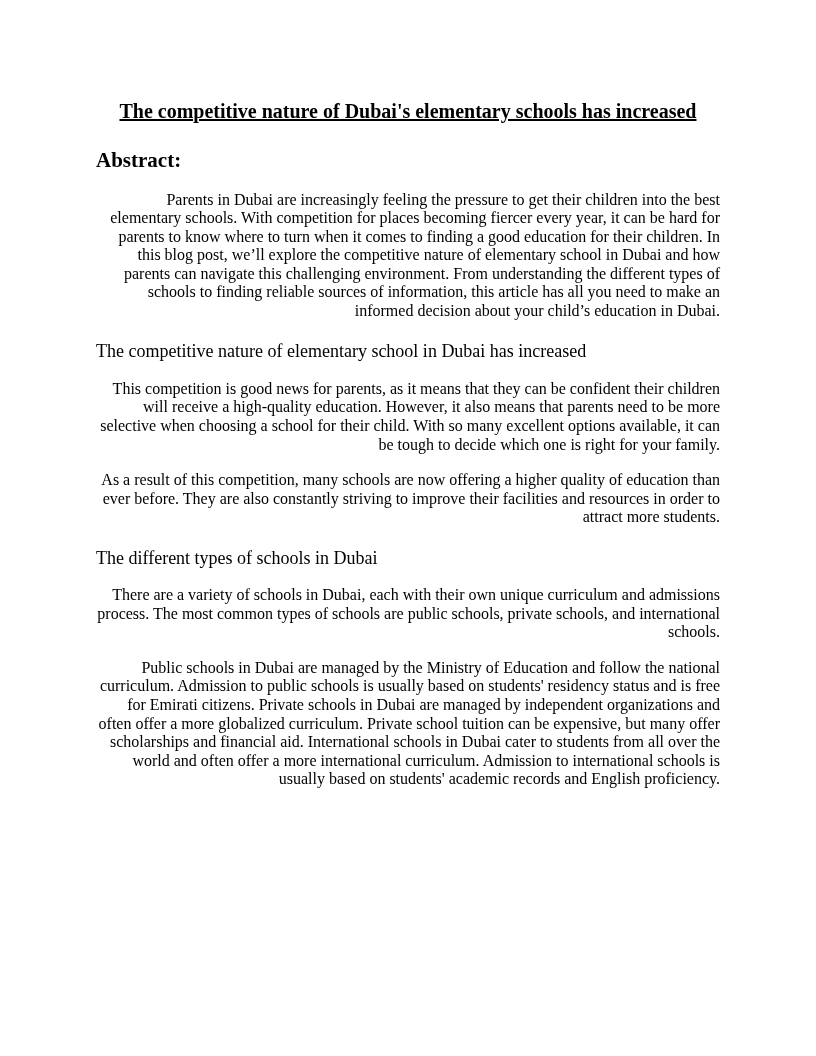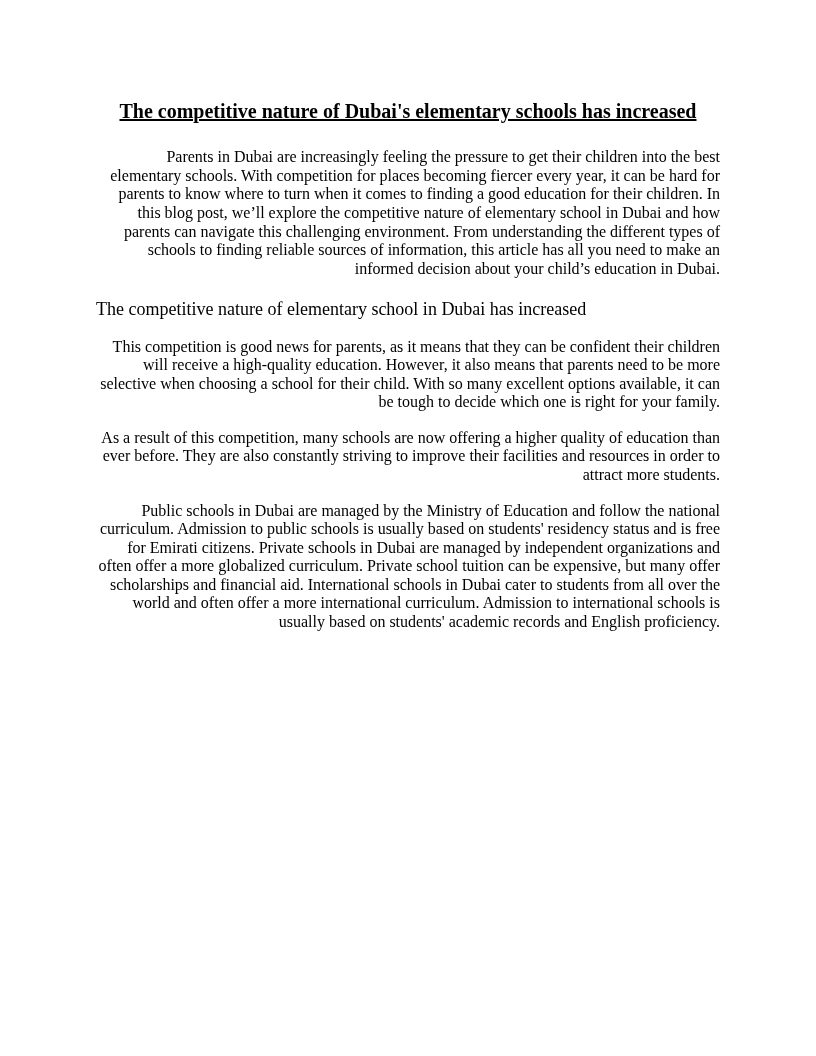--- a/index.html
+++ b/index.html
@@ -48,27 +48,30 @@
     text-align: right;
   }
 </style>
 </head>
 <body>
 
 <div class="page">
 
   <h1 class="doc-title"><span class="underline">The competitive nature of Dubai's elementary schools has increased</span></h1>
 
+  <h2 class="heading-abstract">Abstract:</h2>
 
   <p class="para">Parents in Dubai are increasingly feeling the pressure to get their children into the best elementary schools. With competition for places becoming fiercer every year, it can be hard for parents to know where to turn when it comes to finding a good education for their children. In this blog post, we’ll explore the competitive nature of elementary school in Dubai and how parents can navigate this challenging environment. From understanding the different types of schools to finding reliable sources of information, this article has all you need to make an informed decision about your child’s education in Dubai.</p>
 
   <h2 class="heading-section">The competitive nature of elementary school in Dubai has increased</h2>
 
 
   <p class="para">This competition is good news for parents, as it means that they can be confident their children will receive a high-quality education. However, it also means that parents need to be more selective when choosing a school for their child. With so many excellent options available, it can be tough to decide which one is right for your family.</p>
 
   <p class="para">As a result of this competition, many schools are now offering a higher quality of education than ever before. They are also constantly striving to improve their facilities and resources in order to attract more students.</p>
 
+  <h2 class="heading-section">The different types of schools in Dubai</h2>
 
+  <p class="para">There are a variety of schools in Dubai, each with their own unique curriculum and admissions process. The most common types of schools are public schools, private schools, and international schools.</p>
 
   <p class="para">Public schools in Dubai are managed by the Ministry of Education and follow the national curriculum. Admission to public schools is usually based on students' residency status and is free for Emirati citizens. Private schools in Dubai are managed by independent organizations and often offer a more globalized curriculum. Private school tuition can be expensive, but many offer scholarships and financial aid. International schools in Dubai cater to students from all over the world and often offer a more international curriculum. Admission to international schools is usually based on students' academic records and English proficiency.</p>
 
 </div>
 
 </body></html>

